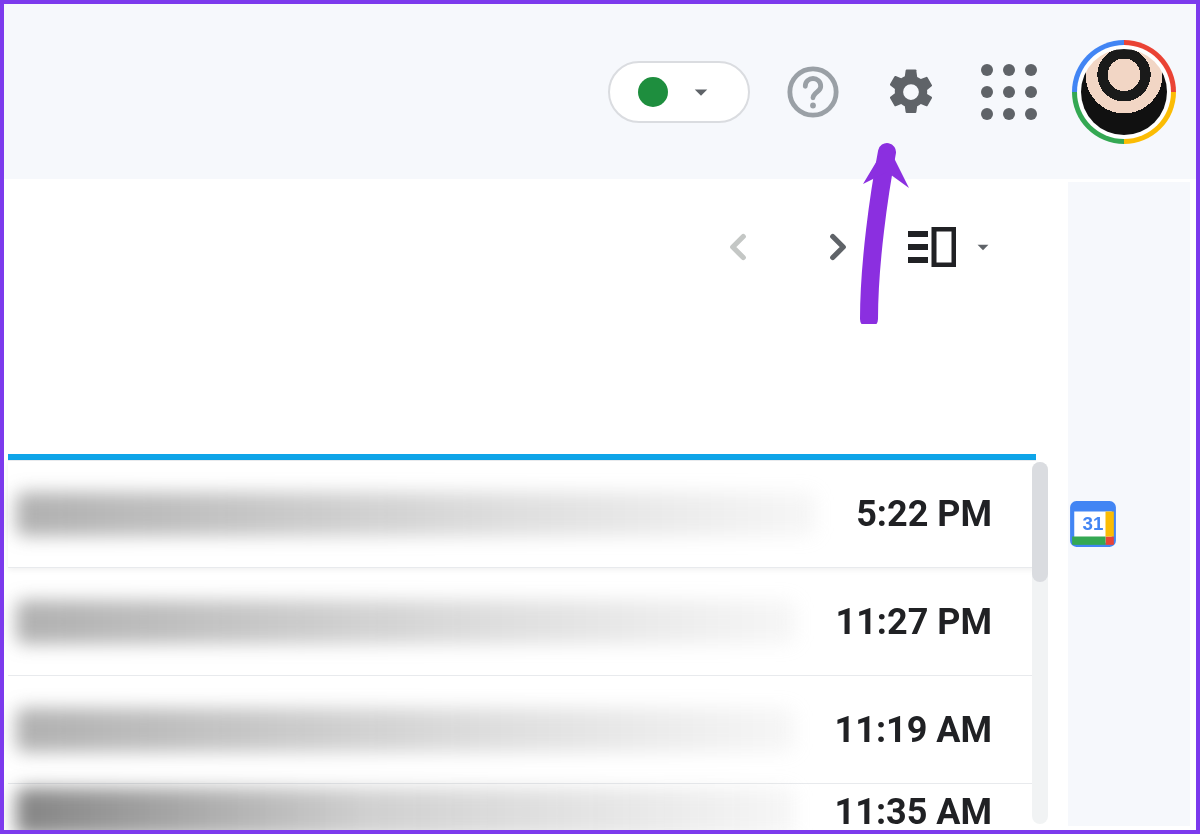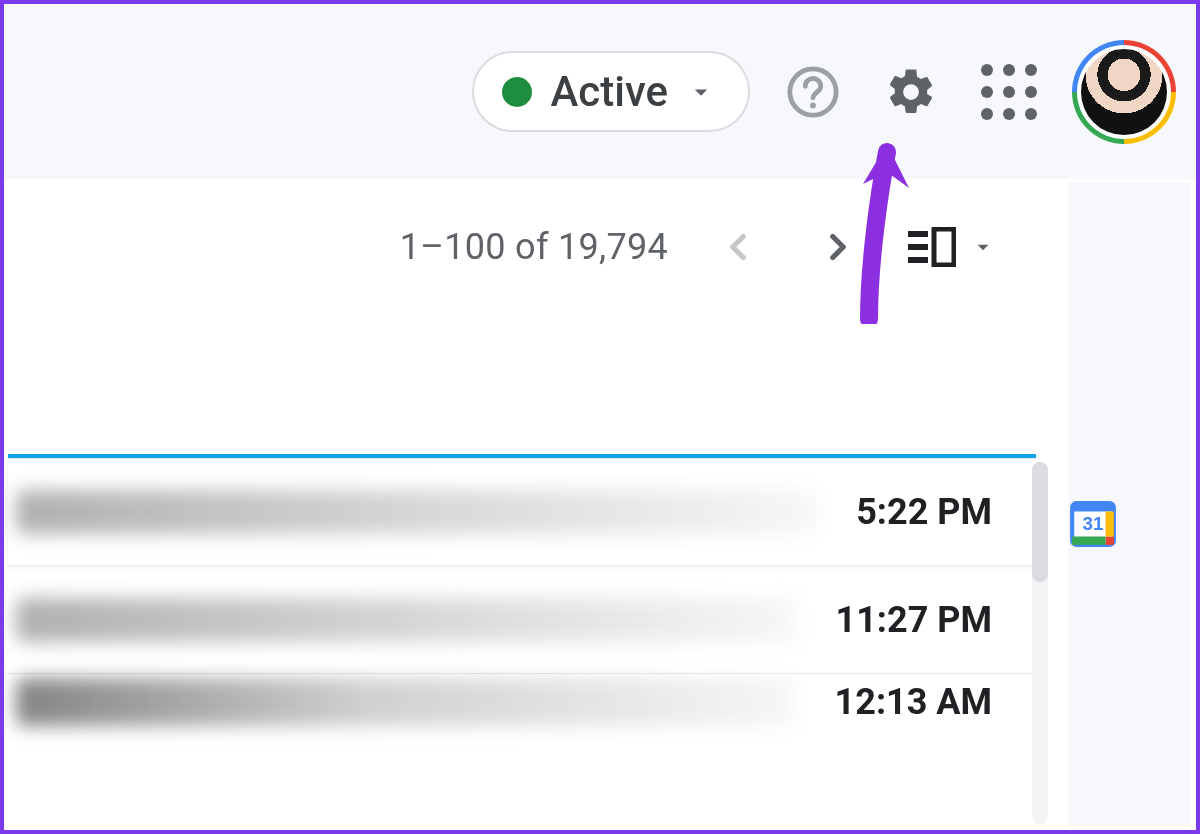--- a/index.html
+++ b/index.html
@@ -105,21 +105,21 @@
   .nav-btn { width:60px; height:60px; display:flex; align-items:center; justify-content:center; cursor:pointer; color:#5f6368; }
   .nav-btn svg { width:42px; height:42px; display:block; }
   .nav-btn.disabled { color:#c4c7c5; }
   .split-btn { display:flex; align-items:center; gap:14px; cursor:pointer; }
   .split-btn svg { display:block; }
 
   .email-list {
     position: absolute;
     left: 0; right: 30px; bottom: 0;
     height: 380px;
-    border-top: 4px solid #0ea5e9;
+    border-top: 6px solid #0ea5e9;
   }
   .email-row {
     height: 108px;
     border-bottom: 1px solid #e8eaed;
     display: flex;
     align-items: center;
     justify-content: space-between;
     padding: 0 44px 0 8px;
   }
   .email-row:first-child {
@@ -179,21 +179,20 @@
   }
   .arrow-anno svg { width:100%; height:100%; display:block; }
 </style>
 </head>
 <body>
 
 <div class="topbar">
 
   <div class="status-chip">
     <span class="status-dot"></span>
-    <span class="status-label">Active</span>
     <span class="status-caret">
       <svg viewBox="0 0 24 24">
           <path d="M7 10l5 5 5-5z" fill="#5f6368"></path>
         </svg>
     </span>
   </div>
 
   <div class="icon-btn help-icon">
     <svg viewBox="0 0 56 56">
       <circle class="outer" cx="28" cy="28" r="24"></circle>
@@ -225,21 +224,20 @@
   <div class="avatar-ring">
     <div class="avatar-inner">
         <div class="avatar-img"></div>
       </div>
   </div>
 </div>
 
 <div class="main-panel">
 
   <div class="toolbar">
-    <span class="page-count">1–100 of 19,794</span>
 
     <div class="nav-btn disabled">
       <svg viewBox="0 0 24 24">
           <path d="M15 6l-6 6 6 6" fill="none" stroke="currentColor" stroke-width="3" stroke-linecap="round" stroke-linejoin="round"></path>
         </svg>
     </div>
     <div class="nav-btn">
       <svg viewBox="0 0 24 24">
           <path d="M9 6l6 6-6 6" fill="none" stroke="currentColor" stroke-width="3" stroke-linecap="round" stroke-linejoin="round"></path>
         </svg>
@@ -260,23 +258,27 @@
 
   <div class="email-list">
     <div class="email-row">
       <div class="email-subject"></div>
       <span class="email-time">5:22 PM</span>
     </div>
     <div class="email-row">
       <div class="email-subject"></div>
       <span class="email-time">11:27 PM</span>
     </div>
+    <div class="email-row">
+      <div class="email-subject"></div>
+      <span class="email-time">11:19 AM</span>
+    </div>
     <div class="email-row last" style="border-bottom:none;height:56px;">
       <div class="email-subject"></div>
-      <span class="email-time">12:13 AM</span>
+      <span class="email-time">11:35 AM</span>
     </div>
   </div>
 
   <div class="scrollbar">
     <div class="scroll-thumb"></div>
   </div>
 </div>
 
 <div class="side-rail">
   <div class="rail-icon">

